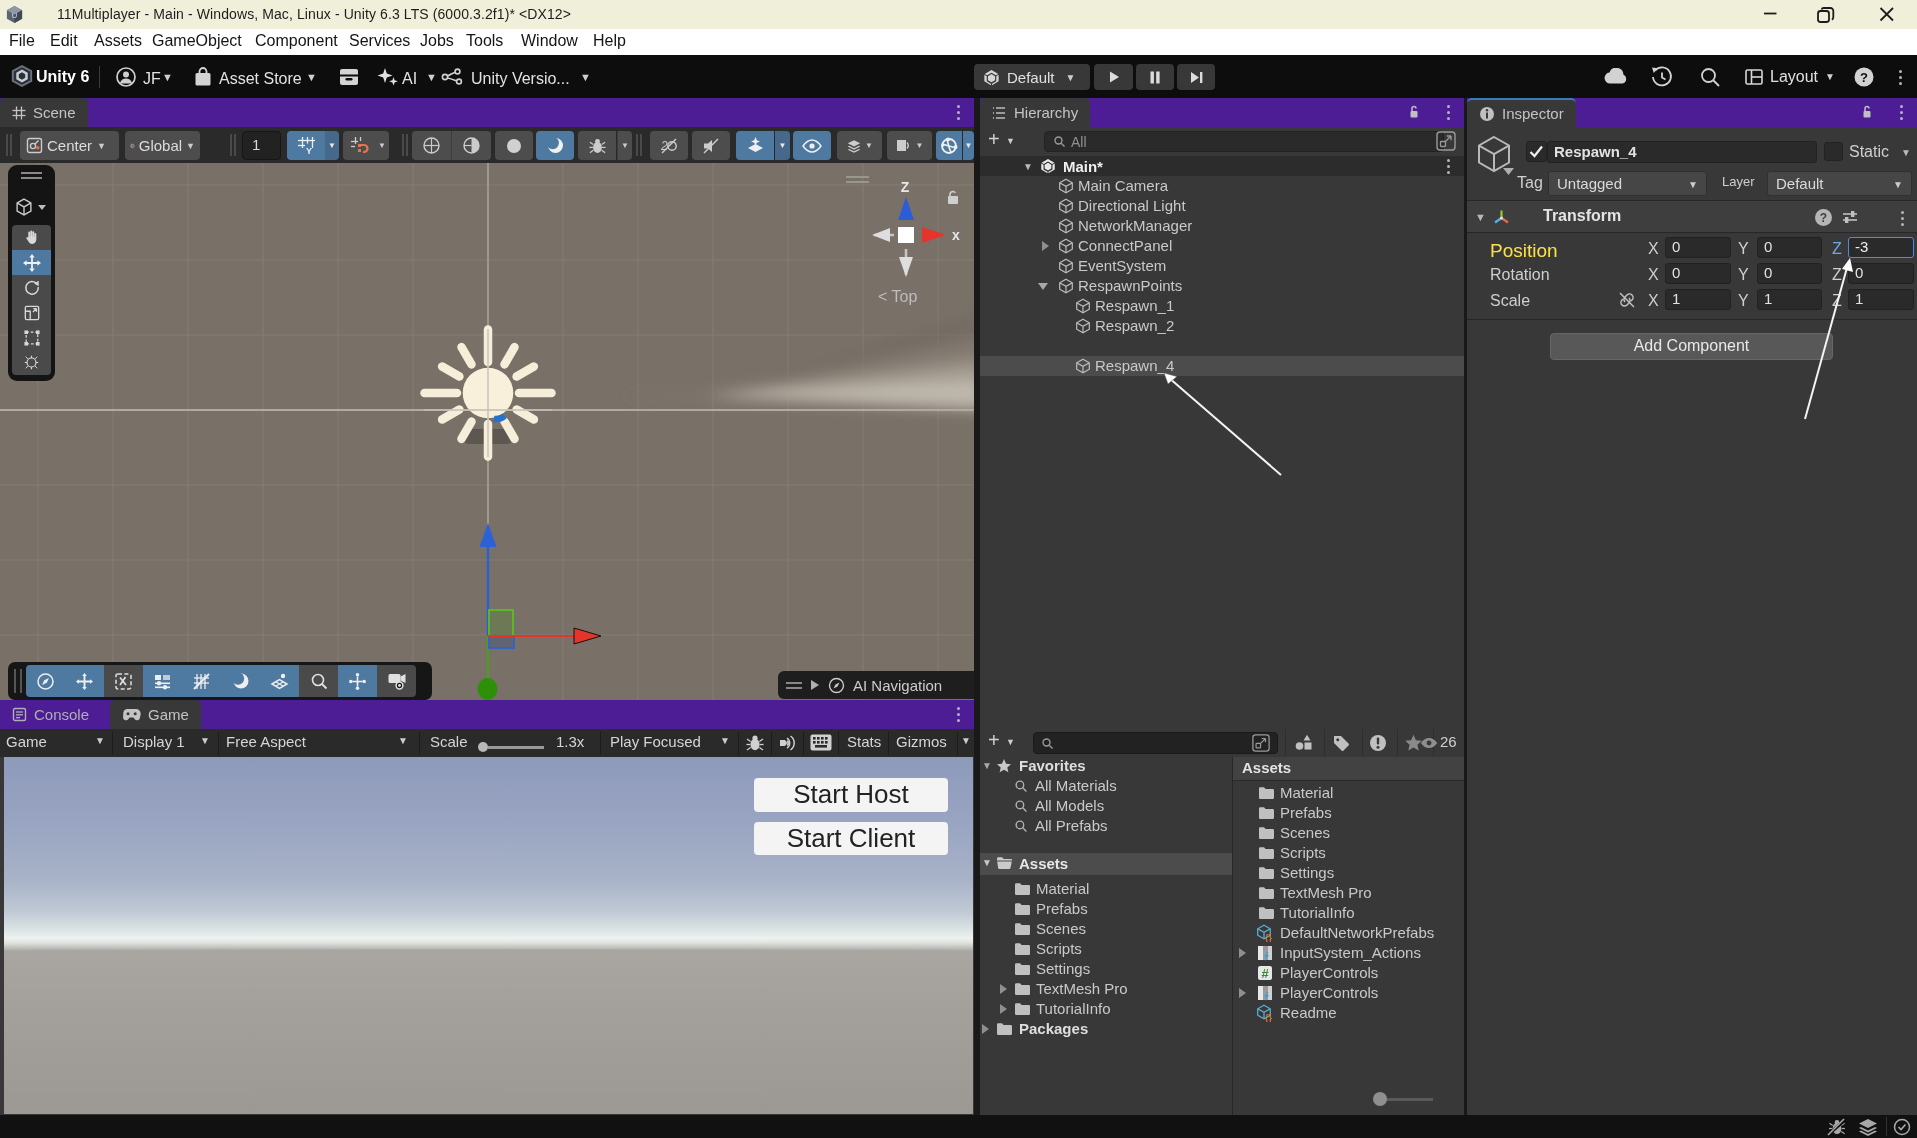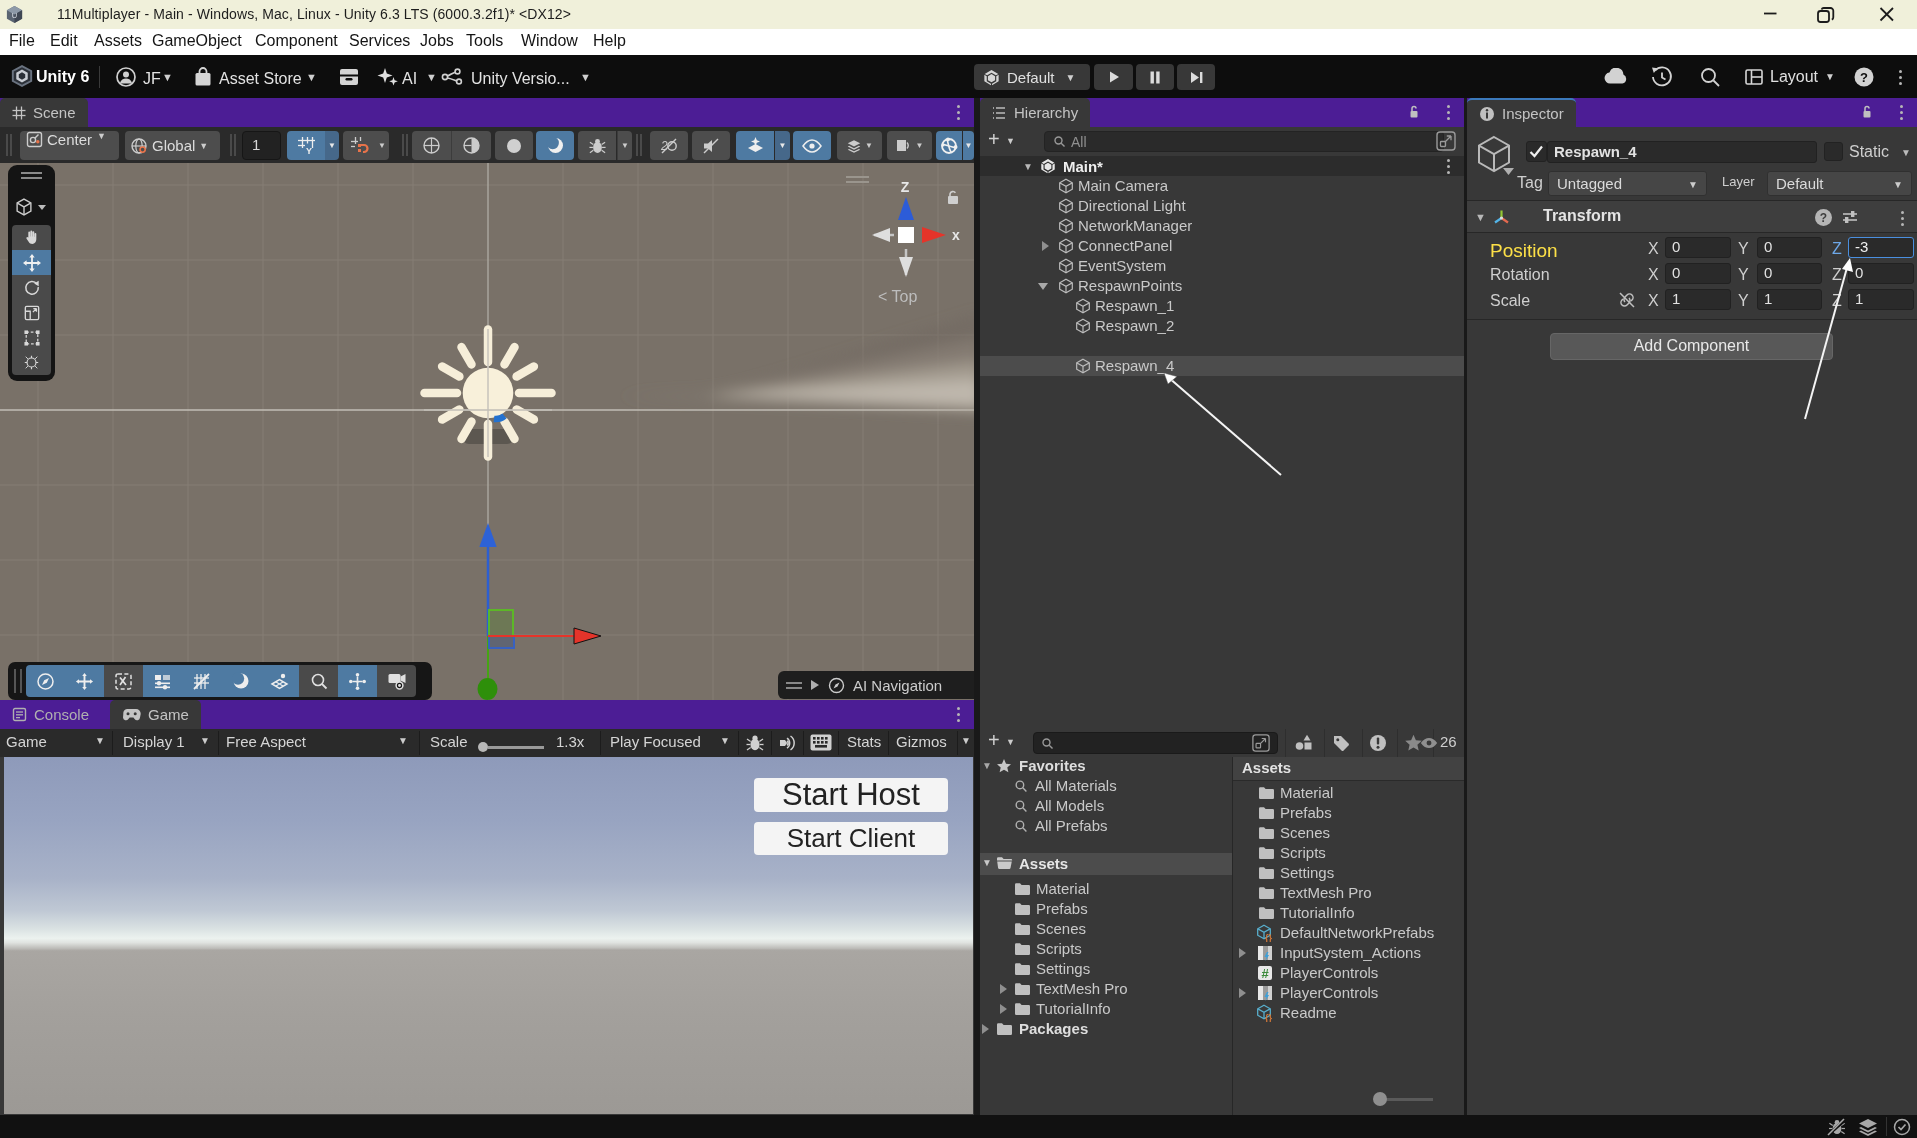--- a/index.html
+++ b/index.html
@@ -197,31 +197,31 @@
             <line x1="0.5" y1="9.5" x2="13.5" y2="9.5"></line>
           </g>
         </svg>
       Scene
     </div>
     <div class="vdots abs" style="right:14px;top:13px"></div>
   </div>
 
   <div class="abs" style="left:0;top:29px;width:100%;height:36px;background:#2a2a2a"></div>
   <div class="abs" style="left:6px;top:36px;width:6px;height:22px;border-left:2px solid #4a4a4a;border-right:2px solid #4a4a4a"></div>
-  <div class="abs" style="left:20px;top:33px;width:99px;height:29px;background:#4d4d4d;border-radius:4px;display:flex;padding:0 6px">
+  <div class="abs" style="left:20px;top:33px;width:99px;height:29px;background:#4d4d4d;border-radius:4px;display:flex;align-items:center;padding:0 6px">
     <svg width="17" height="17" viewBox="0 0 17 17">
         <rect x="1.5" y="1.5" width="14" height="14" rx="2" fill="none" stroke="#ccc" stroke-width="1.4"></rect>
         <circle cx="7" cy="9" r="2.6" fill="none" stroke="#ccc" stroke-width="1.4"></circle>
         <line x1="9" y1="7" x2="12.5" y2="3.5" stroke="#ccc" stroke-width="1.4"></line>
         <circle cx="11.8" cy="10.8" r="1.7" fill="#e8734a"></circle>
       </svg>
     <span style="font-size:15px;color:#dcdcdc;margin-left:4px">Center</span>
     <span style="color:#ccc;font-size:9px;margin-left:5px">▼</span>
   </div>
-  <div class="abs" style="left:125px;top:33px;width:95px;height:29px;background:#4d4d4d;border-radius:4px;display:flex;align-items:center;padding:0 5px">
+  <div class="abs" style="left:125px;top:33px;width:75px;height:29px;background:#4d4d4d;border-radius:4px;display:flex;align-items:center;padding:0 5px">
     <svg width="18" height="18" viewBox="0 0 18 18">
         <circle cx="9" cy="9" r="7" fill="none" stroke="#ccc" stroke-width="1.4"></circle>
         <ellipse cx="9" cy="9" rx="3.2" ry="7" fill="none" stroke="#ccc" stroke-width="1.2"></ellipse>
         <line x1="2" y1="9" x2="16" y2="9" stroke="#ccc" stroke-width="1.2"></line>
         <circle cx="12.6" cy="12.6" r="2.6" fill="#4d4d4d" stroke="#e8734a" stroke-width="1.6"></circle>
       </svg>
     <span style="font-size:15px;color:#dcdcdc;margin-left:4px">Global</span>
     <span style="color:#ccc;font-size:9px;margin-left:4px">▼</span>
   </div>
   <div class="abs" style="left:230px;top:36px;width:6px;height:22px;border-left:2px solid #4a4a4a;border-right:2px solid #4a4a4a"></div>
@@ -681,21 +681,21 @@
     <div class="abs" style="left:838px;top:2px;width:1px;height:24px;background:#1c1c1c"></div>
     <span class="abs" style="left:847px;top:4px">Stats</span>
     <div class="abs" style="left:888px;top:2px;width:1px;height:24px;background:#1c1c1c"></div>
     <span class="abs" style="left:896px;top:4px">Gizmos</span>
     <div class="abs" style="left:957px;top:2px;width:1px;height:24px;background:#1c1c1c"></div>
     <span class="abs" style="left:961px;top:6px;font-size:10px;color:#ccc">▼</span>
   </div>
 
   <div class="abs" style="left:4px;top:57px;width:969px;height:357px;background:linear-gradient(#8e9aba 0%, #98a4c1 18%, #a8b2c8 34%, #bfc8d4 43%, #d9e1e2 48%, #ecf2ef 50.8%, #e0e3e0 52%, #a9a6a2 54.5%, #a3a09c 72%, #9c9995 100%)">
     <div class="abs" style="left:0;top:178px;width:969px;height:16px;background:radial-gradient(ellipse 170% 130% at 50% 175%, #a7a4a0 58%, rgba(167,164,160,0) 72%)"></div>
-    <div class="abs" style="left:750px;top:21px;width:194px;height:34px;background:#f4f4f4;border-radius:4px;color:#222;font-size:31px;text-align:center;line-height:33px">Start Host</div>
+    <div class="abs" style="left:750px;top:21px;width:194px;height:34px;background:#f4f4f4;border-radius:4px;color:#222;font-size:26px;text-align:center;line-height:33px">Start Host</div>
     <div class="abs" style="left:750px;top:65px;width:194px;height:33px;background:#f4f4f4;border-radius:4px;color:#222;font-size:26px;text-align:center;line-height:32px">Start Client</div>
   </div>
 </div>
 
 <div id="hierPanel">
   <div class="tabbar">
     <div class="tab" style="left:0">
       <svg width="15" height="14" viewBox="0 0 15 14">
           <g stroke="#c4c4c4" stroke-width="1.4" fill="none">
             <line x1="4" y1="2" x2="13" y2="2"></line>

